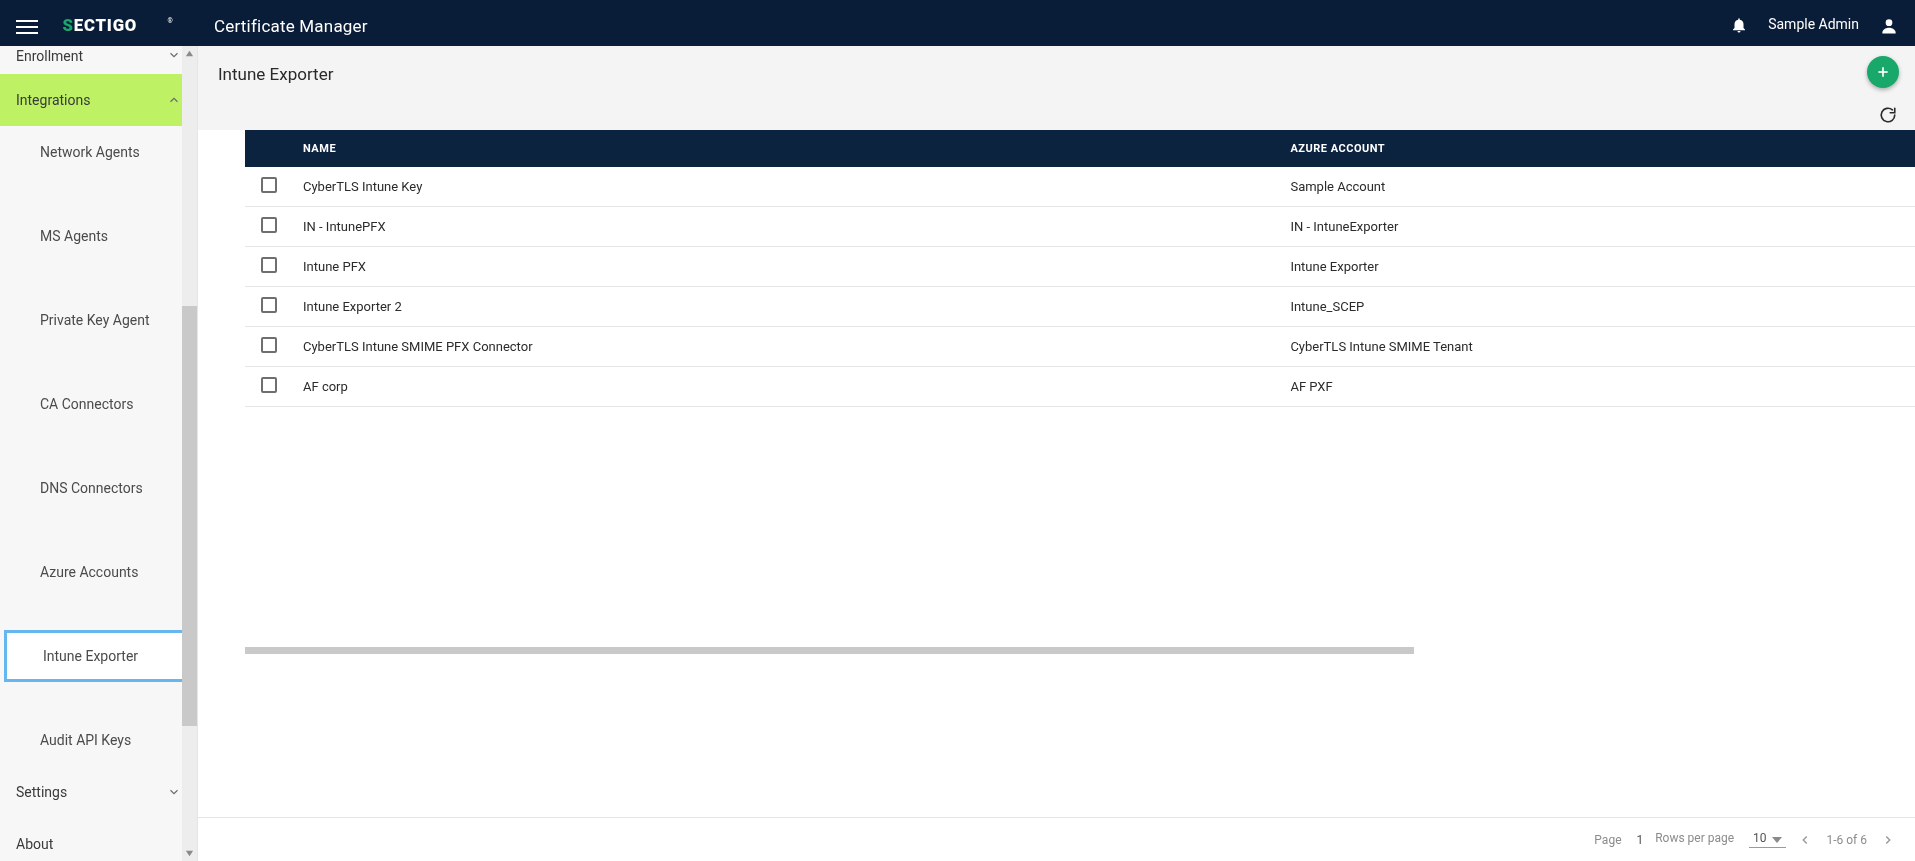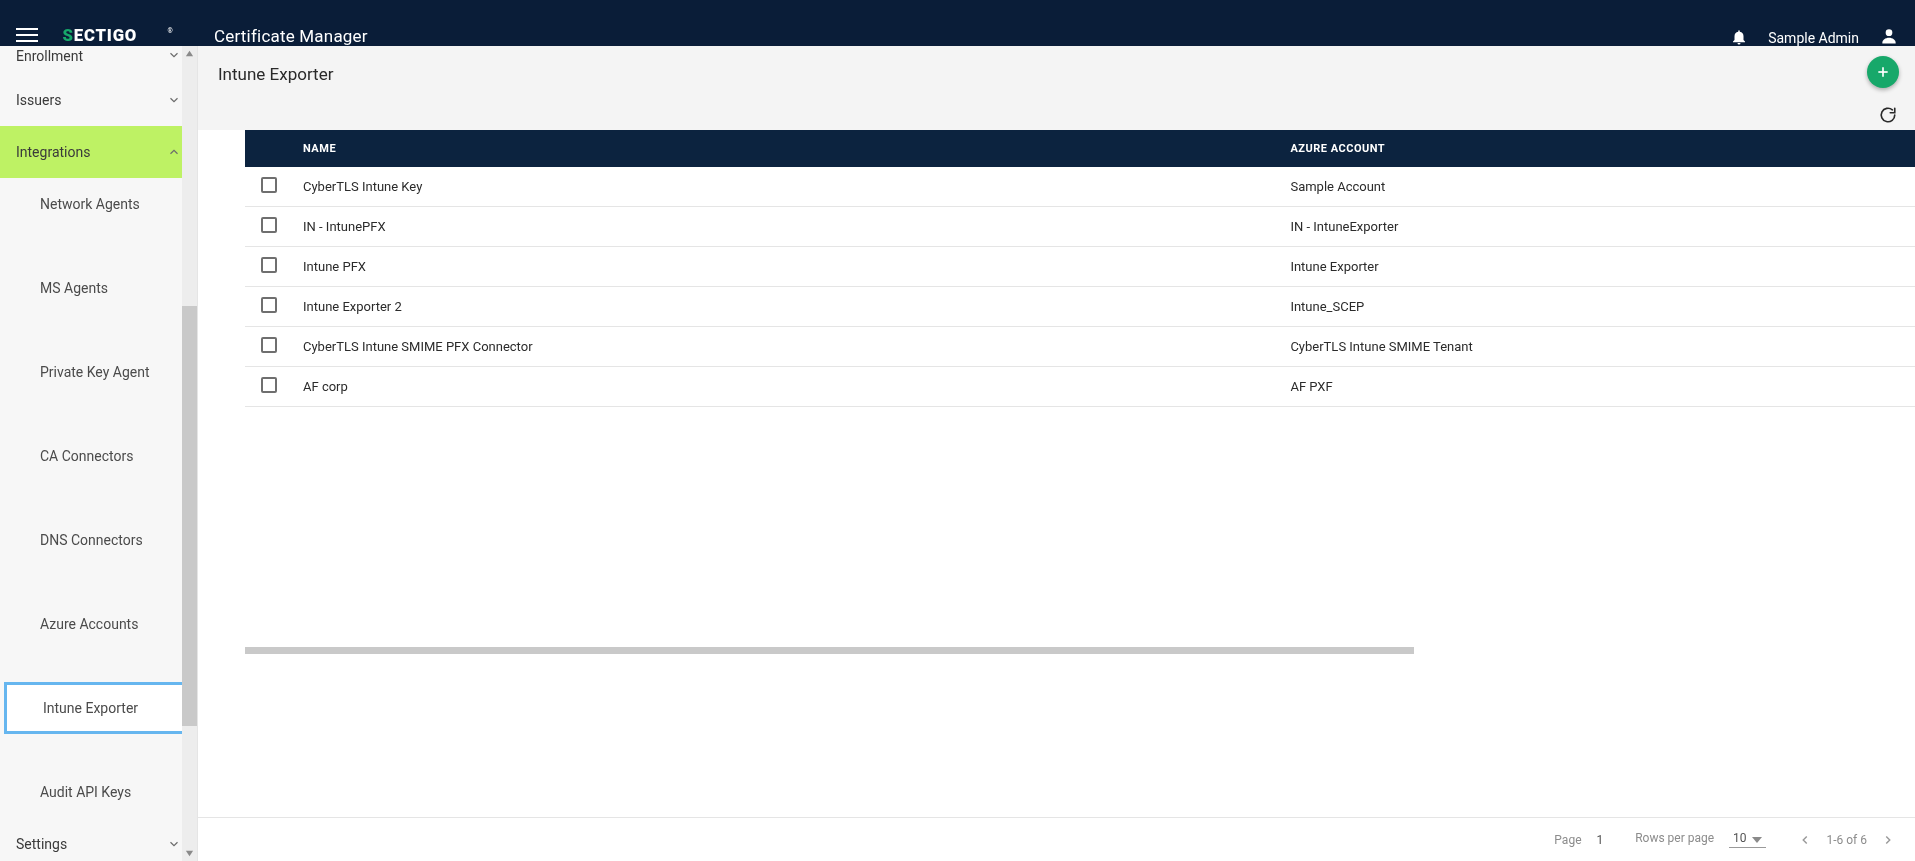--- a/index.html
+++ b/index.html
@@ -11,21 +11,21 @@
     --border:#e5e5e5;
     --sidebar-bg:#f7f7f7;
     --sidebar-item:#4b4b4b;
     --header-h:46px;
   }
   *{box-sizing:border-box;font-family:Roboto,Arial,Helvetica,sans-serif;}
   html,body{margin:0;padding:0;height:100%;width:100%;background:#fff;color:var(--text);}
   body{display:flex;flex-direction:column;height:861px;width:1915px;overflow:hidden;}
 
   
-  .topbar{height:var(--header-h);background:var(--navy);color:#fff;display:flex;align-items:flex-end;padding:0 16px;flex:none;}
+  .topbar{height:var(--header-h);background:var(--navy);color:#fff;display:flex;align-items:flex-start;padding:16px 16px;flex:none;}
   .hamburger{width:22px;height:22px;cursor:pointer;margin-right:22px;display:flex;flex-direction:column;justify-content:center;gap:4px;}
   .hamburger span{display:block;height:2px;width:100%;background:#fff;}
   .logo{display:flex;align-items:center;margin-right:24px;}
   .logo svg{height:20px;}
   .app-title{font-size:17px;font-weight:400;letter-spacing:0.2px;}
   .topbar .spacer{flex:1;}
   .topbar .icon{margin-left:20px;cursor:pointer;display:inline-flex;align-items:center;}
   .username{font-size:14px;margin-left:20px;}
 
   
@@ -56,21 +56,21 @@
   table{border-collapse:collapse;width:100%;}
   thead th{background:var(--navy2);color:#fff;text-align:left;font-size:11px;letter-spacing:0.5px;font-weight:700;padding:12px 10px;text-transform:uppercase;}
   thead th.chk{width:48px;}
   thead th.acct{width:38%;}
   tbody td{border-bottom:1px solid var(--border);font-size:13px;color:#2b2b2b;padding:10px 10px;height:36px;}
   tbody td.chk{width:48px;text-align:center;}
   .checkbox{width:16px;height:16px;border:2px solid #6f6f6f;display:inline-block;border-radius:2px;cursor:pointer;}
   .hscroll-fake{height:7px;background:#c9c9c9;width:70%;margin-top:240px;}
 
   
-  .pager{height:44px;border-top:1px solid var(--border);display:flex;align-items:center;justify-content:flex-end;gap:32px;padding:0 20px;font-size:12px;color:#8c8c8c;background:#fff;flex:none;}
+  .pager{height:44px;border-top:1px solid var(--border);display:flex;align-items:center;justify-content:flex-end;gap:12px;padding:0 20px;font-size:12px;color:#8c8c8c;background:#fff;flex:none;}
   .pager .page-num{color:#535353;}
   .pager .rpp-val{color:#535353;border-bottom:1px solid #9a9a9a;padding:0 4px 2px 4px;display:inline-flex;align-items:flex-end;gap:6px;}
   .pager .nav{display:flex;align-items:center;gap:14px;color:#8c8c8c;}
   .pager .nav .arrow{cursor:pointer;display:inline-flex;}
 
   svg{display:block;}
 </style>
 </head>
 <body>
 
@@ -111,28 +111,20 @@
 
       <div class="sb-section" style="height:28px;font-size:14px;color:#3a3a3a;align-items:flex-start;padding-top:2px;">
         <span>Enrollment</span>
         <span>
           <svg class="chev" viewBox="0 0 24 24" fill="none" stroke="#6b6b6b" stroke-width="2">
               <polyline points="6 9 12 15 18 9"></polyline>
             </svg>
         </span>
       </div>
 
-      <div class="sb-section">
-        <span>Issuers</span>
-        <span>
-          <svg class="chev" viewBox="0 0 24 24" fill="none" stroke="#6b6b6b" stroke-width="2">
-              <polyline points="6 9 12 15 18 9"></polyline>
-            </svg>
-        </span>
-      </div>
 
       <div class="sb-section expanded">
         <span>Integrations</span>
         <span>
           <svg class="chev" viewBox="0 0 24 24" fill="none" stroke="#6b6b6b" stroke-width="2">
               <polyline points="6 15 12 9 18 15"></polyline>
             </svg>
         </span>
       </div>
 

